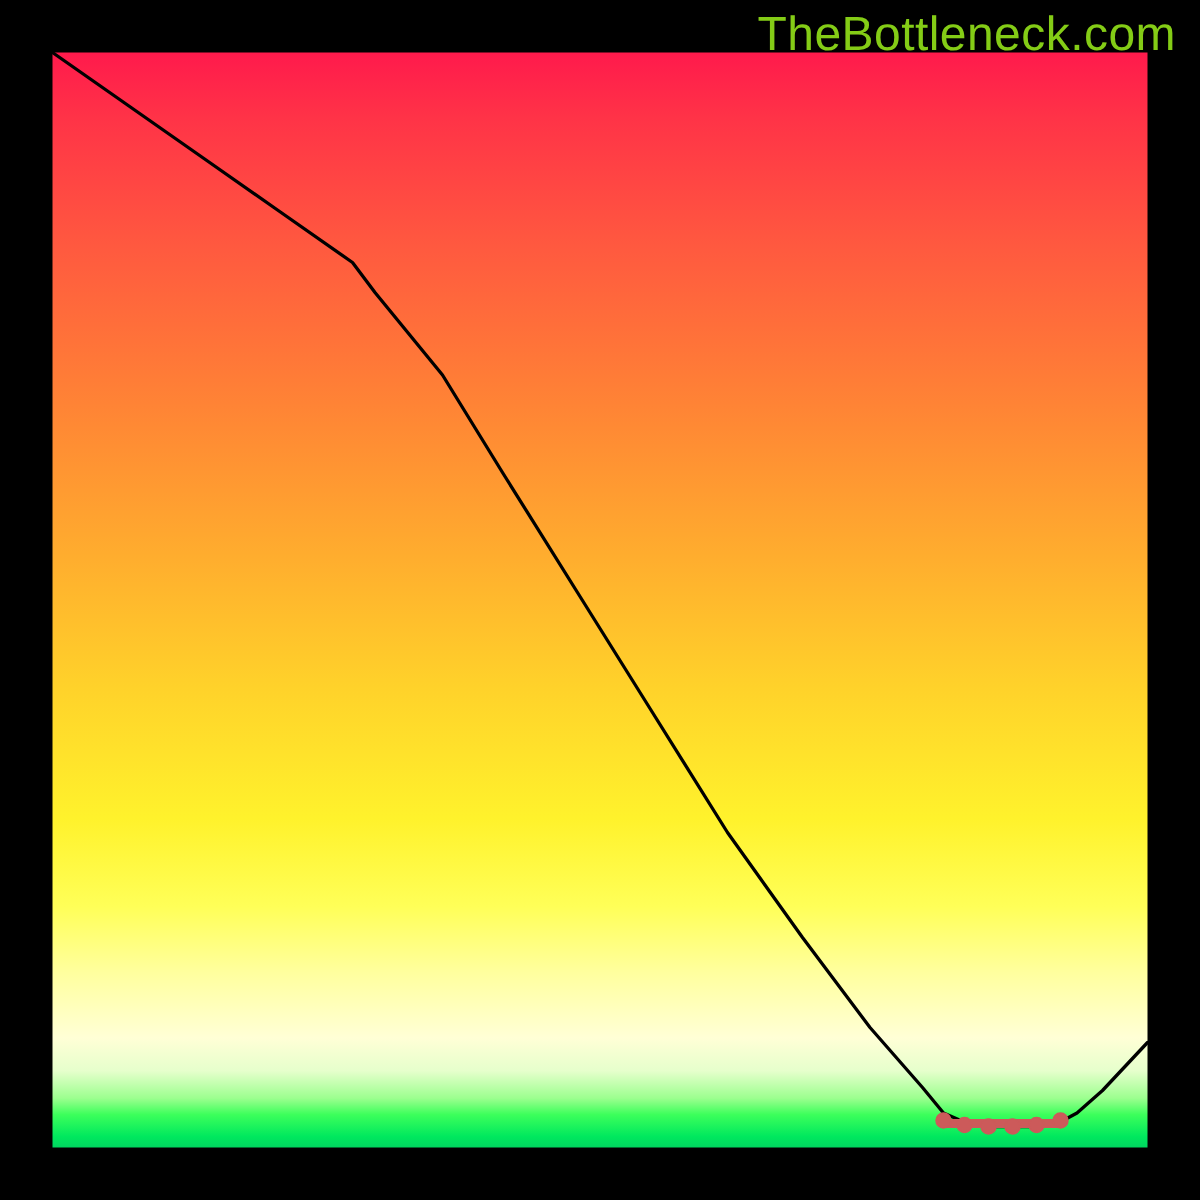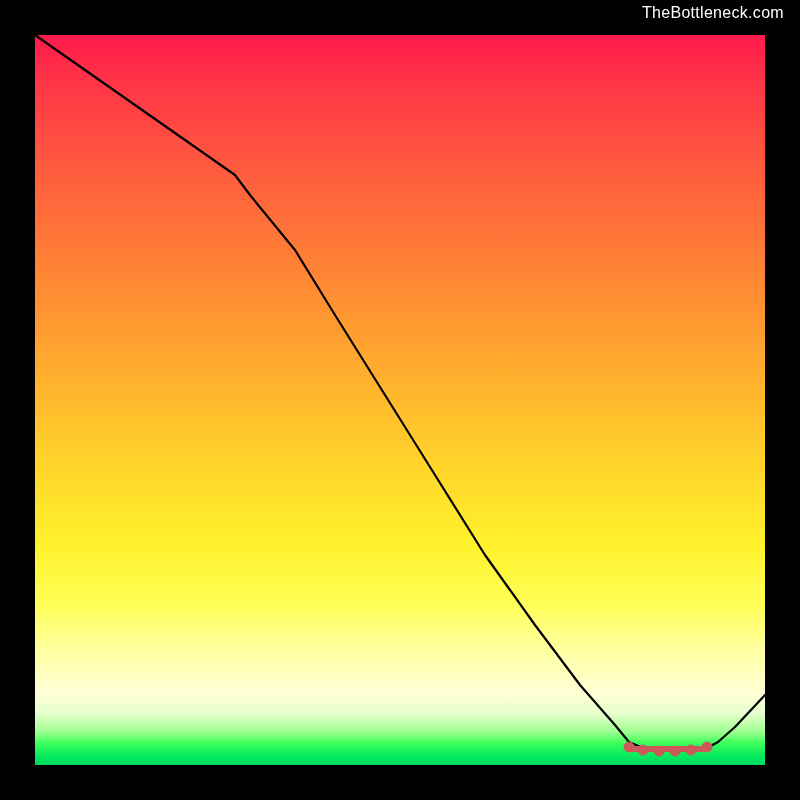--- a/index.html
+++ b/index.html
@@ -14,22 +14,22 @@
   .frame {
     position: relative;
     width: 800px;
     height: 800px;
     background: #000;
   }
   .watermark {
     position: absolute;
     top: 4px;
     right: 16px;
-    color: #ffffff;
-    font-size: 16px;
+    color: #84cc16;
+    font-size: 32px;
     font-weight: 400;
     letter-spacing: 0.3px;
   }
   .plot-area {
     position: absolute;
     left: 35px;
     top: 35px;
     width: 730px;
     height: 730px;
     background: linear-gradient(to bottom,

